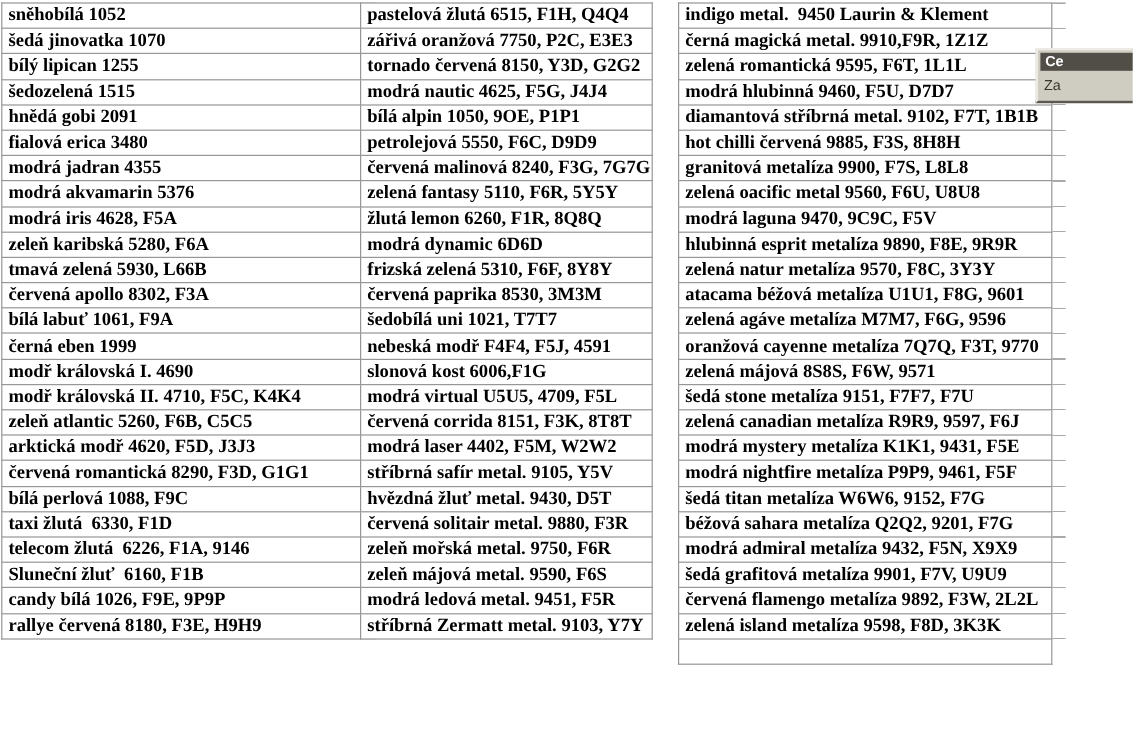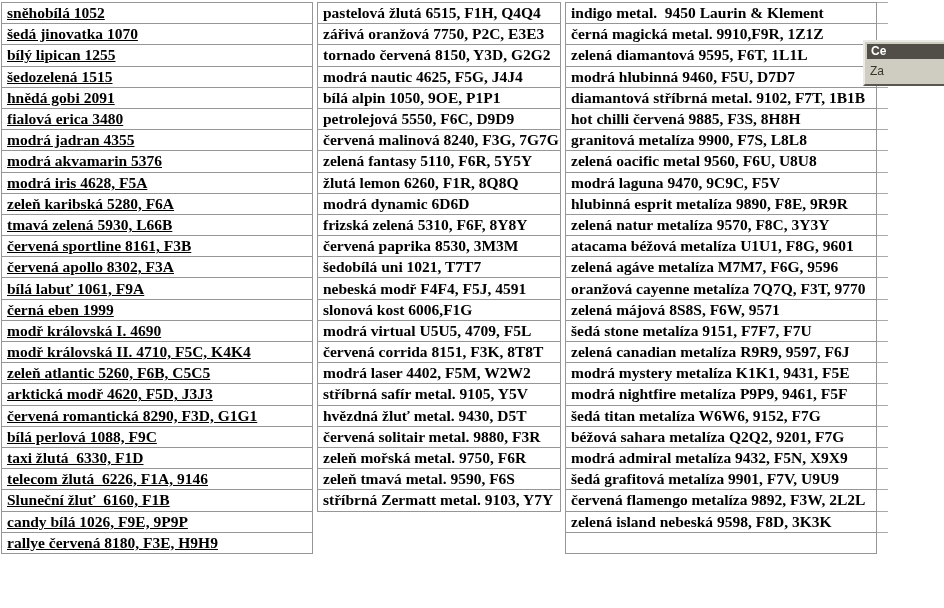--- a/index.html
+++ b/index.html
@@ -13,22 +13,22 @@
   table.ct td{
     border:1px solid #969696;
     height:20.2px;
     padding:0 2px 0 5px;
     font-size:15.5px;
     line-height:20px;
     white-space:pre;
     overflow:hidden;
     font-weight:bold;
   }
-  #t0{left:1px;width:312px;text-decoration:underline;}
-  #t1{left:317px;width:244px;}
+  #t0{left:1px;width:312px;}
+  #t1{left:300px;width:244px;}
   #t2{left:565px;width:312px;}
   .tick-strip{
     position:absolute;left:877px;top:2px;width:11px;height:551px;
     background:repeating-linear-gradient(to bottom,#a9a9a9 0 1px,transparent 1px 21.19px);
   }
   .popup{
     position:absolute;left:863px;top:40px;width:92px;height:42px;
     background:#cfccc1;
     border:2px solid;
     border-color:#eceae4 #5a574f #5a574f #eceae4;
@@ -82,23 +82,20 @@
         <tr>
           <td>modrá iris 4628, F5A</td>
         </tr>
         <tr>
           <td>zeleň karibská 5280, F6A</td>
         </tr>
         <tr>
           <td>tmavá zelená 5930, L66B</td>
         </tr>
         <tr>
-          <td>červená sportline 8161, F3B</td>
-        </tr>
-        <tr>
           <td>červená apollo 8302, F3A</td>
         </tr>
         <tr>
           <td>bílá labuť 1061, F9A</td>
         </tr>
         <tr>
           <td>černá eben 1999</td>
         </tr>
         <tr>
           <td>modř královská I. 4690</td>
@@ -197,37 +194,40 @@
         <tr>
           <td>hvězdná žluť metal. 9430, D5T</td>
         </tr>
         <tr>
           <td>červená solitair metal. 9880, F3R</td>
         </tr>
         <tr>
           <td>zeleň mořská metal. 9750, F6R</td>
         </tr>
         <tr>
-          <td>zeleň tmavá metal. 9590, F6S</td>
+          <td>zeleň májová metal. 9590, F6S</td>
+        </tr>
+        <tr>
+          <td>modrá ledová metal. 9451, F5R</td>
         </tr>
         <tr>
           <td>stříbrná Zermatt metal. 9103, Y7Y</td>
         </tr>
       </tbody>
     </table>
   <table class="ct" id="t2">
       <tbody>
         <tr>
           <td>indigo metal.  9450 Laurin &amp; Klement</td>
         </tr>
         <tr>
           <td>černá magická metal. 9910,F9R, 1Z1Z</td>
         </tr>
         <tr>
-          <td>zelená diamantová 9595, F6T, 1L1L</td>
+          <td>zelená romantická 9595, F6T, 1L1L</td>
         </tr>
         <tr>
           <td>modrá hlubinná 9460, F5U, D7D7</td>
         </tr>
         <tr>
           <td>diamantová stříbrná metal. 9102, F7T, 1B1B</td>
         </tr>
         <tr>
           <td>hot chilli červená 9885, F3S, 8H8H</td>
         </tr>
@@ -279,21 +279,21 @@
         <tr>
           <td>modrá admiral metalíza 9432, F5N, X9X9</td>
         </tr>
         <tr>
           <td>šedá grafitová metalíza 9901, F7V, U9U9</td>
         </tr>
         <tr>
           <td>červená flamengo metalíza 9892, F3W, 2L2L</td>
         </tr>
         <tr>
-          <td>zelená island nebeská 9598, F8D, 3K3K</td>
+          <td>zelená island metalíza 9598, F8D, 3K3K</td>
         </tr>
         <tr>
           <td></td>
         </tr>
       </tbody>
     </table>
 
   <div class="tick-strip"></div>
 
   <div class="popup">

